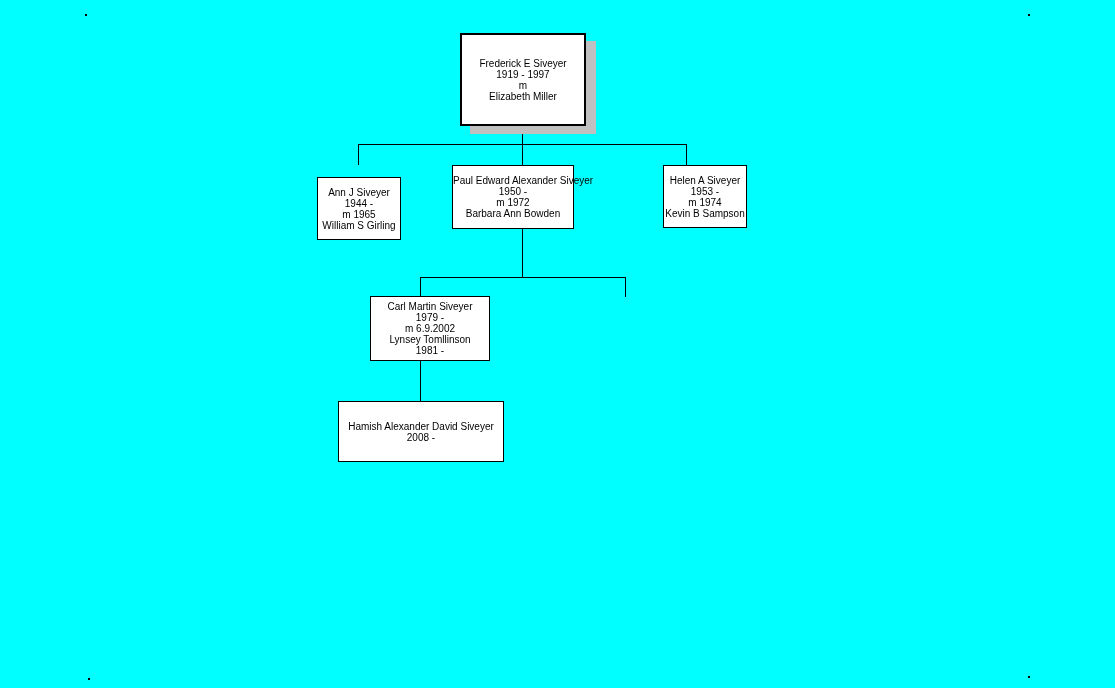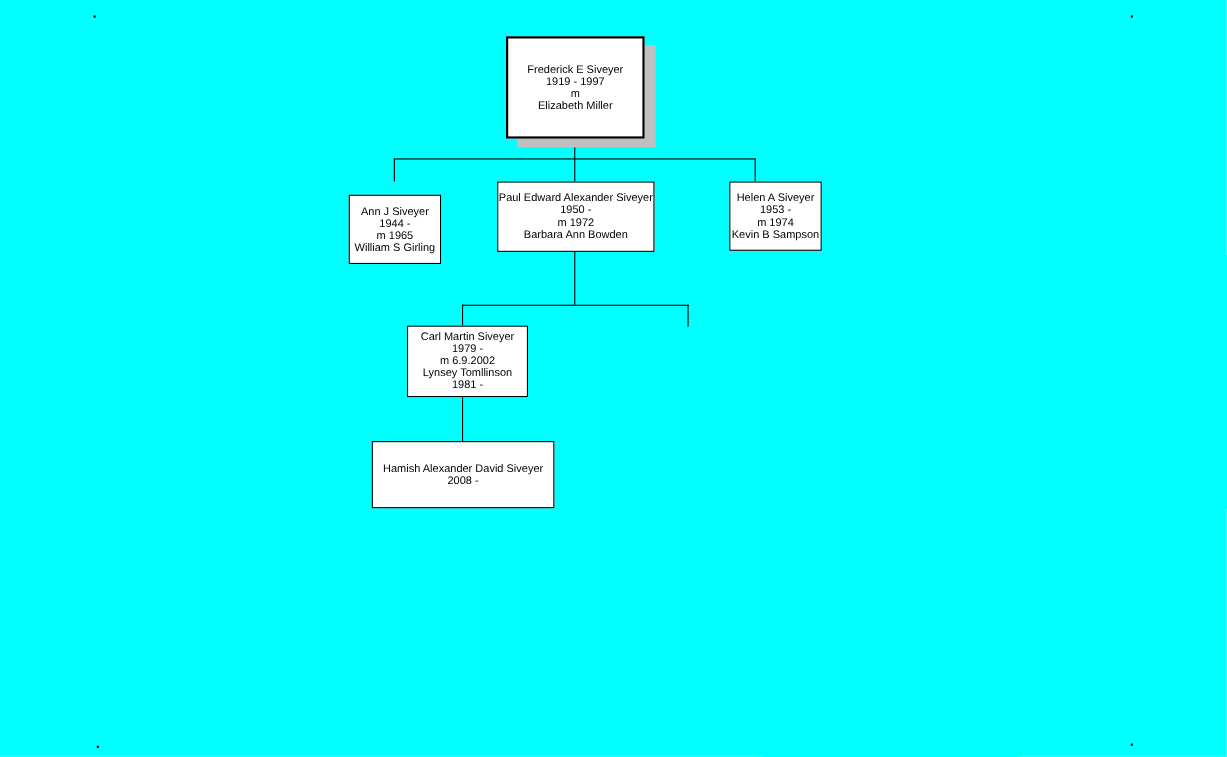--- a/index.html
+++ b/index.html
@@ -29,23 +29,23 @@
     white-space: nowrap;
     cursor: default;
   }
   .person span { display: block; }
   #box-frederick {
     left: 460px; top: 33px; width: 126px; height: 93px;
     border-width: 2px;
     box-shadow: 10px 8px 0 #c0c0c0;
   }
   #box-ann     { left: 317px; top: 177px; width: 84px;  height: 63px; }
-  #box-paul    { left: 452px; top: 165px; width: 143px; height: 64px; }
+  #box-paul    { left: 452px; top: 165px; width: 122px; height: 64px; }
   #box-helen   { left: 663px; top: 165px; width: 84px;  height: 63px; }
-  #box-carl    { left: 370px; top: 296px; width: 110px; height: 65px; }
+  #box-carl    { left: 370px; top: 296px; width: 120px; height: 65px; }
   #box-craig   { left: 573px; top: 297px; width: 105px; height: 64px; }
   #box-hamish  { left: 338px; top: 401px; width: 166px; height: 61px; }
 
   .conn { position: absolute; background: #000000; }
   
   #c-fred-down   { left: 522px; top: 126px; width: 1px; height: 18px; }
   #c-gen2-bar    { left: 358px; top: 144px; width: 329px; height: 1px; }
   #c-ann-drop    { left: 358px; top: 144px; width: 1px; height: 21px; }
   #c-paul-drop   { left: 522px; top: 144px; width: 1px; height: 21px; }
   #c-helen-drop  { left: 686px; top: 144px; width: 1px; height: 21px; }

